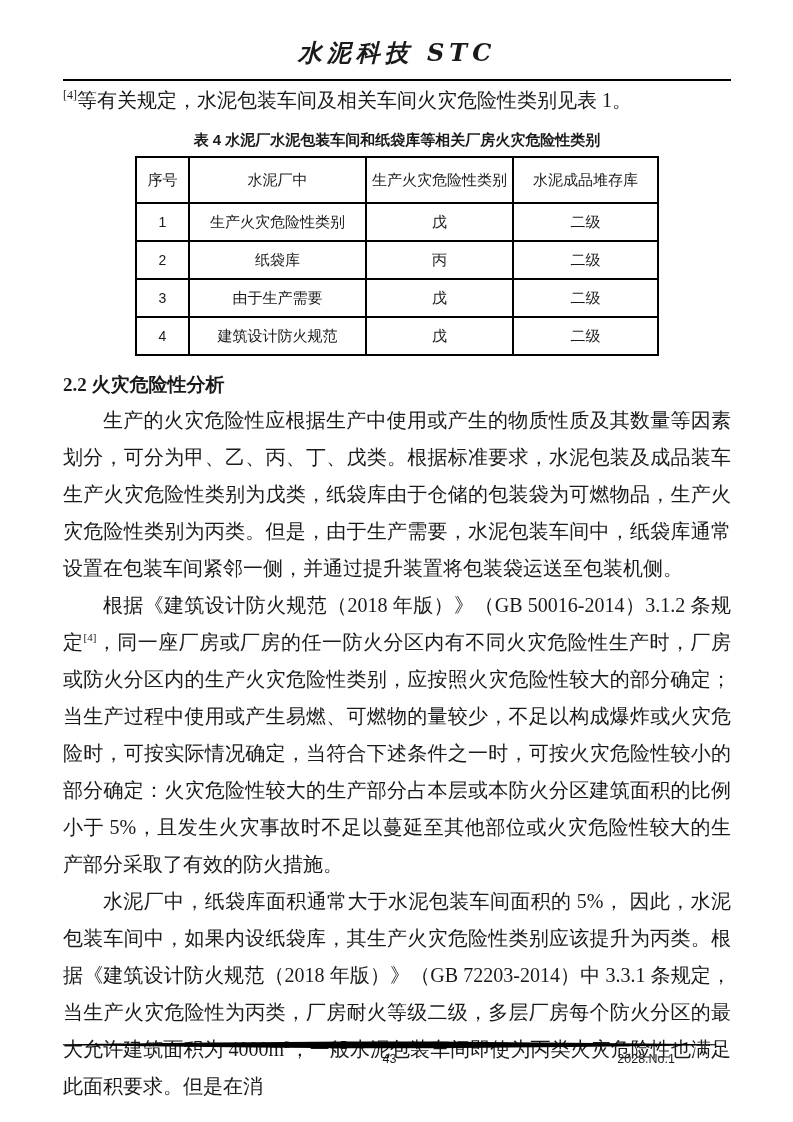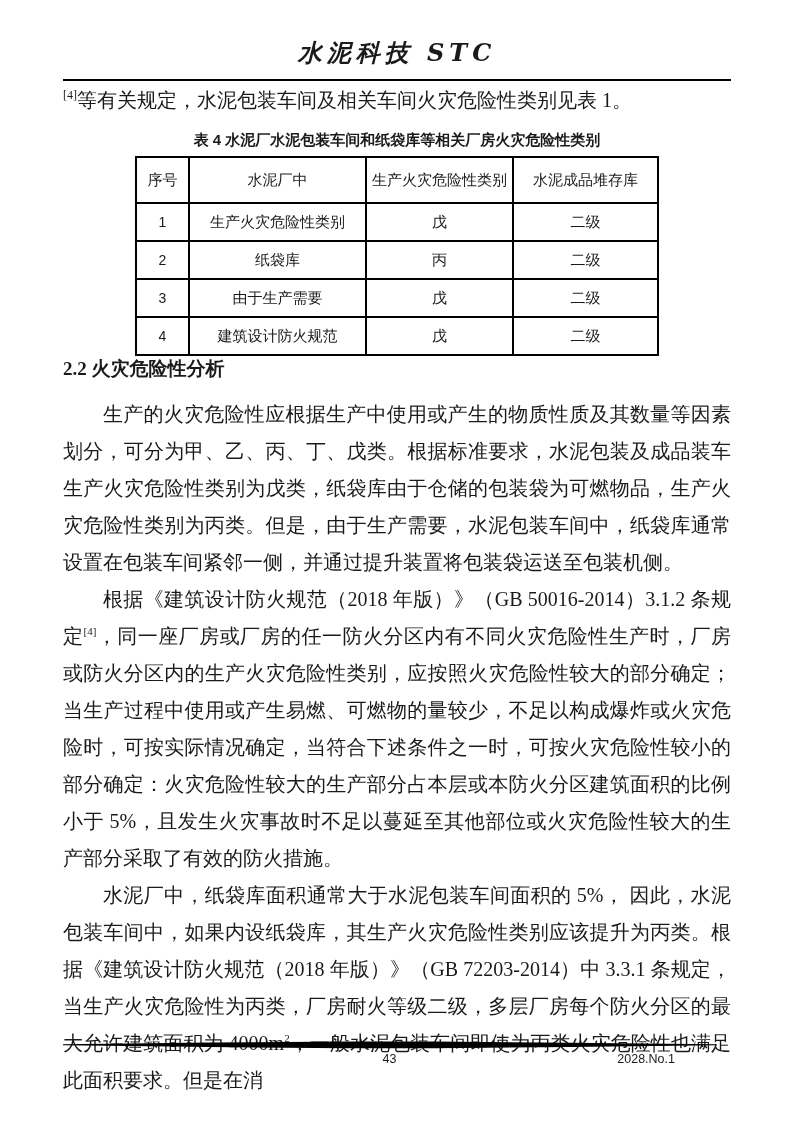--- a/index.html
+++ b/index.html
@@ -58,25 +58,26 @@
     border: 2px solid #000;
     text-align: center;
     vertical-align: middle;
     font-weight: normal;
     padding: 0 2px;
   }
   table.hazard-table thead th { height: 46px; }
   table.hazard-table tbody td { height: 38px; }
   td.num-cell { font-family: "Liberation Sans", "DejaVu Sans", sans-serif; font-size: 14px; }
   .section-heading {
+    margin-top: 16px;
     font-size: 19px;
     font-weight: bold;
     line-height: 26px;
   }
-  .section-paragraphs { margin-top: 14px; }
+  .section-paragraphs { margin-top: 4px; }
   p.paragraph {
     font-size: 20px;
     line-height: 37px;
     text-align: justify;
     text-indent: 2em;
   }
   p.paragraph sup.ref { font-size: 11px; }
   .footer {
     position: absolute;
     left: 63px; right: 77px;

